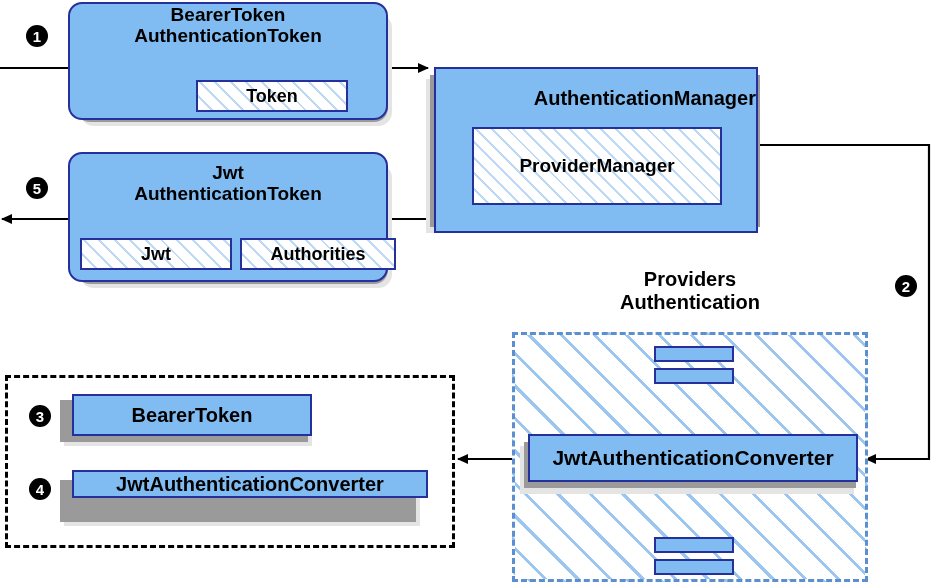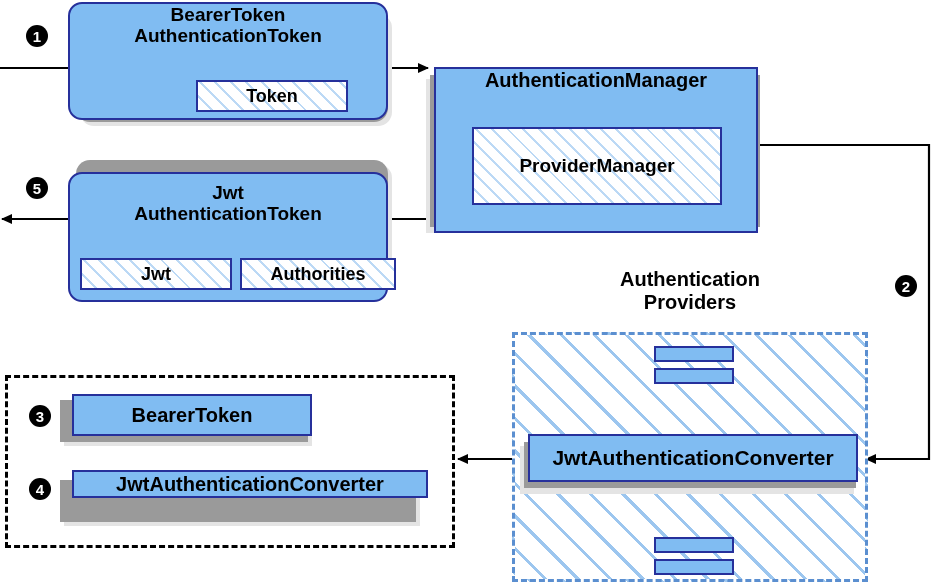--- a/index.html
+++ b/index.html
@@ -168,37 +168,37 @@
   <div class="shadow-far rounded" style="left:80px;top:14px;width:312px;height:112px;"></div>
   <div class="shadow-near rounded" style="left:76px;top:10px;width:312px;height:112px;"></div>
   <div class="node rounded" style="left:68px;top:2px;width:320px;height:118px;padding-top:0;font-size:19px;">
     <div class="node-title">BearerToken</div>
     <div class="node-title">AuthenticationToken</div>
     <div class="slot" style="left:82px;top:76px;width:152px;height:32px;font-size:18px;margin-left:44px;">Token</div>
   </div>
 
   <div class="shadow-far rounded" style="left:80px;top:164px;width:312px;height:124px;"></div>
   <div class="shadow-near rounded" style="left:76px;top:160px;width:312px;height:124px;"></div>
-  <div class="node rounded" style="left:68px;top:152px;width:320px;height:130px;padding-top:8px;font-size:19px;margin-top:20px;">
+  <div class="node rounded" style="left:68px;top:152px;width:320px;height:130px;padding-top:8px;font-size:19px;">
     <div class="node-title">Jwt</div>
     <div class="node-title">AuthenticationToken</div>
     <div class="slot" style="left:10px;top:84px;width:152px;height:32px;font-size:18px;">Jwt</div>
     <div class="slot" style="left:170px;top:84px;width:156px;height:32px;font-size:18px;">Authorities</div>
   </div>
 
   <div class="shadow-far" style="left:426px;top:79px;width:332px;height:154px;"></div>
   <div class="shadow-near" style="left:430px;top:75px;width:330px;height:152px;"></div>
-  <div class="node" style="left:434px;top:67px;width:324px;height:166px;padding-top:0;font-size:20px;">
+  <div class="node" style="left:434px;top:67px;width:324px;height:166px;padding-top:18px;font-size:20px;text-align:right;">
     <div class="node-title">AuthenticationManager</div>
     <div class="slot" style="left:36px;top:58px;width:250px;height:78px;font-size:19px;">ProviderManager</div>
   </div>
 
   <div class="plain-label" style="left:560px;top:268px;width:260px;font-size:20px;">
+    <div>Providers</div>
     <div>Authentication</div>
-    <div>Providers</div>
   </div>
 
   <div class="dashed-blue" style="left:512px;top:332px;width:356px;height:250px;"></div>
 
   <div class="stub" style="left:654px;top:346px;width:80px;height:16px;"></div>
   <div class="stub" style="left:654px;top:368px;width:80px;height:16px;"></div>
 
   <div class="stub" style="left:654px;top:537px;width:80px;height:16px;"></div>
   <div class="stub" style="left:654px;top:559px;width:80px;height:16px;"></div>
 

